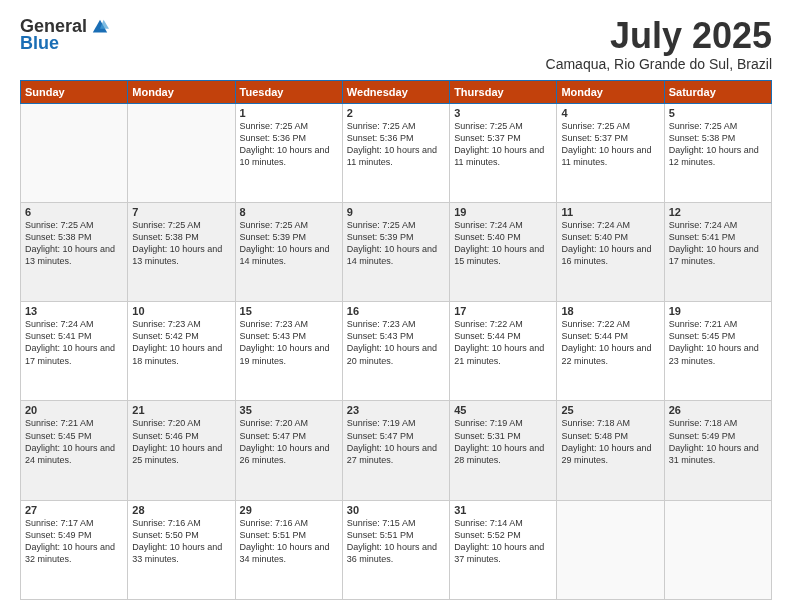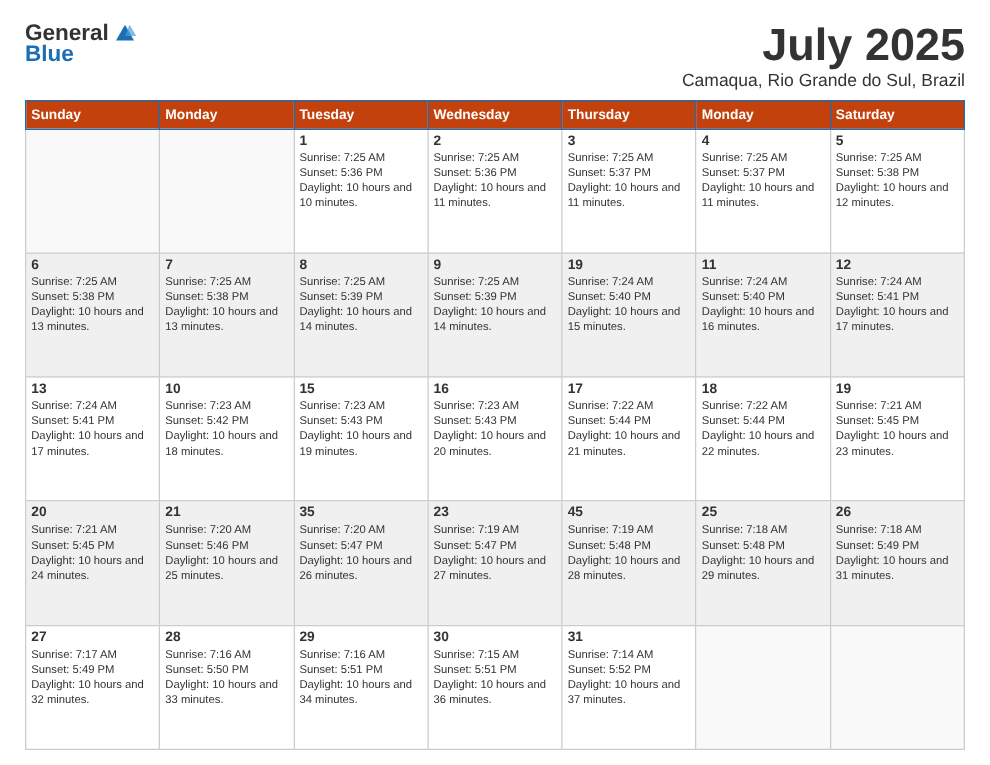--- a/index.html
+++ b/index.html
@@ -281,21 +281,21 @@
           </td>
           <td>
             <span class="day-num">23</span>
             <div class="day-info">Sunrise: 7:19 AM
 Sunset: 5:47 PM
 Daylight: 10 hours and 27 minutes.</div>
           </td>
           <td>
             <span class="day-num">45</span>
             <div class="day-info">Sunrise: 7:19 AM
-Sunset: 5:48 PM
+Sunset: 5:31 PM
 Daylight: 10 hours and 28 minutes.</div>
           </td>
           <td>
             <span class="day-num">25</span>
             <div class="day-info">Sunrise: 7:18 AM
 Sunset: 5:48 PM
 Daylight: 10 hours and 29 minutes.</div>
           </td>
           <td>
             <span class="day-num">26</span>

